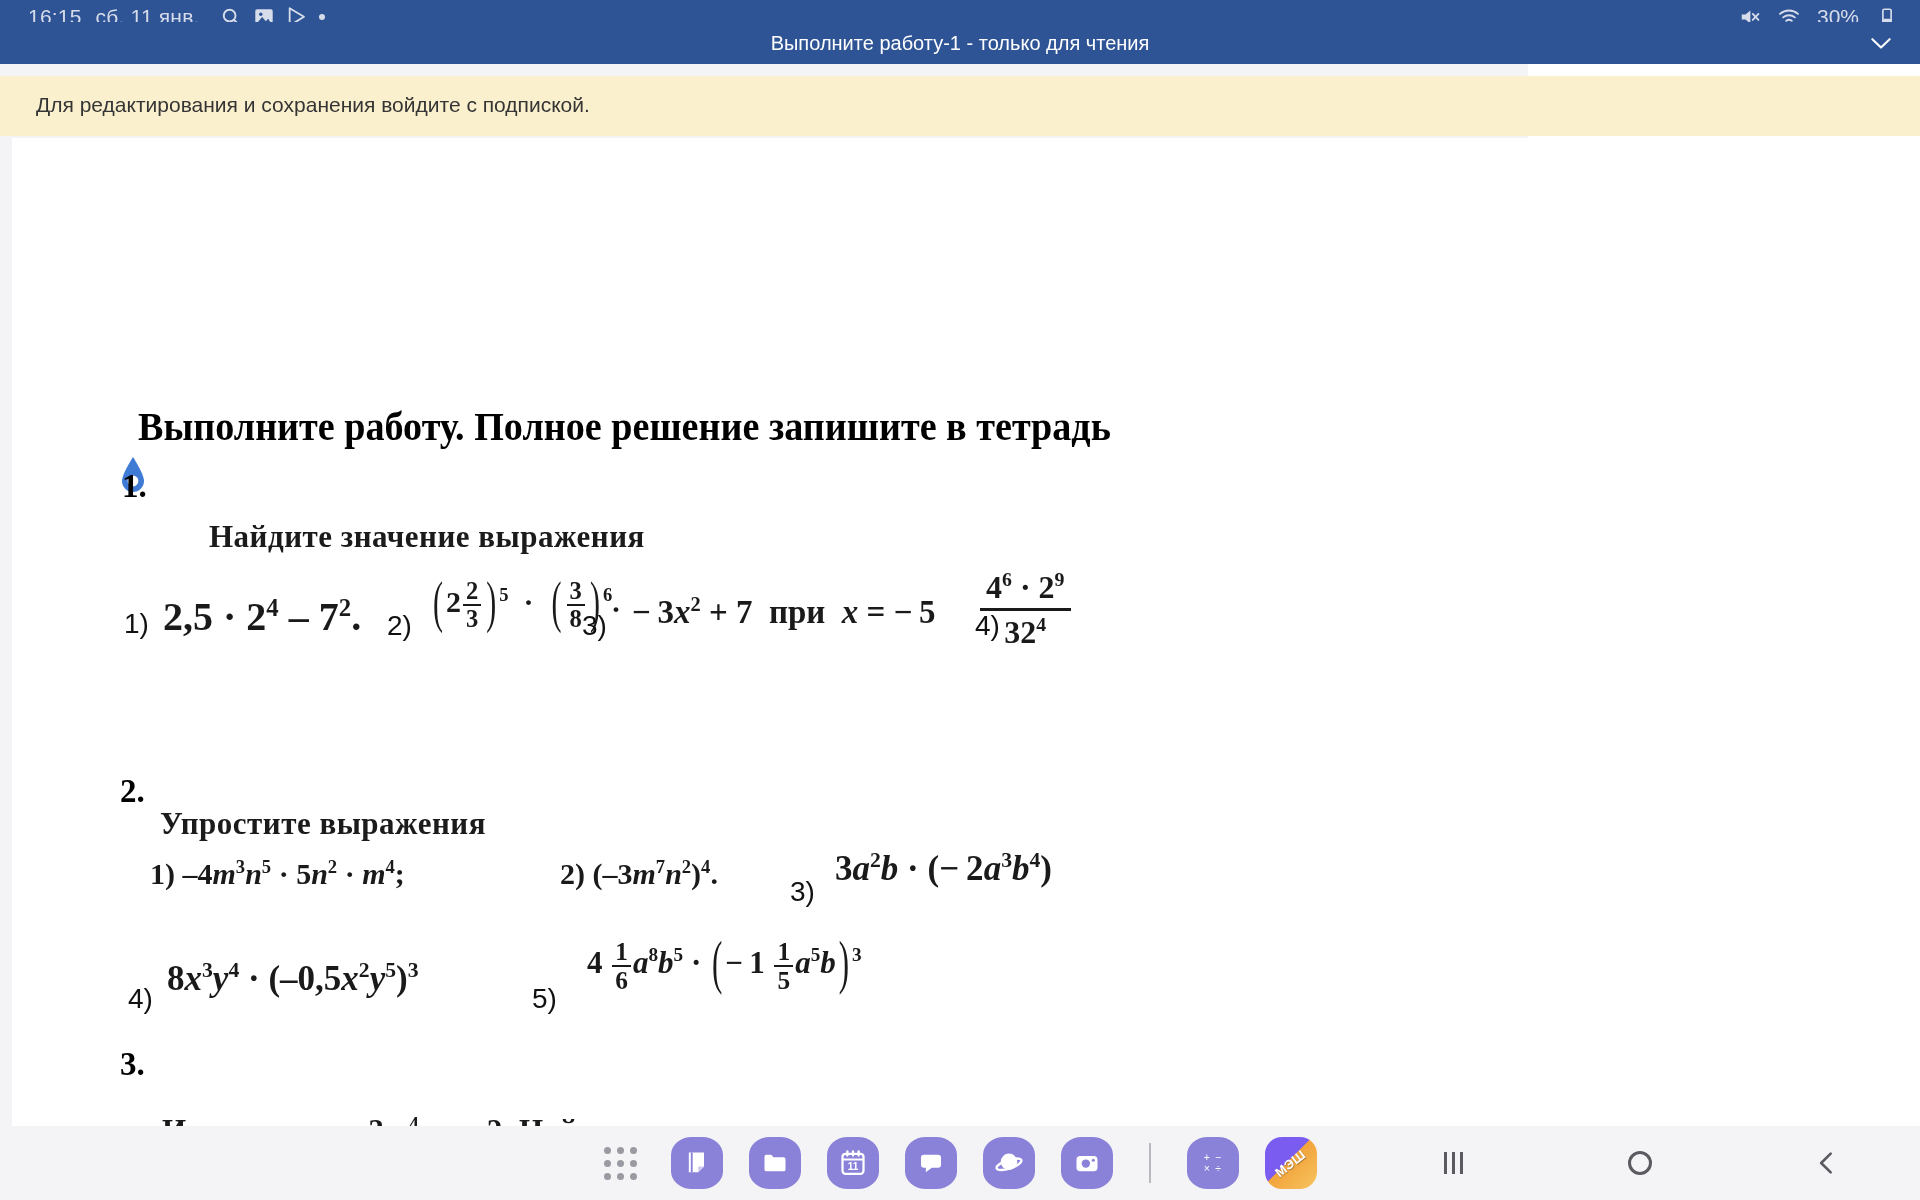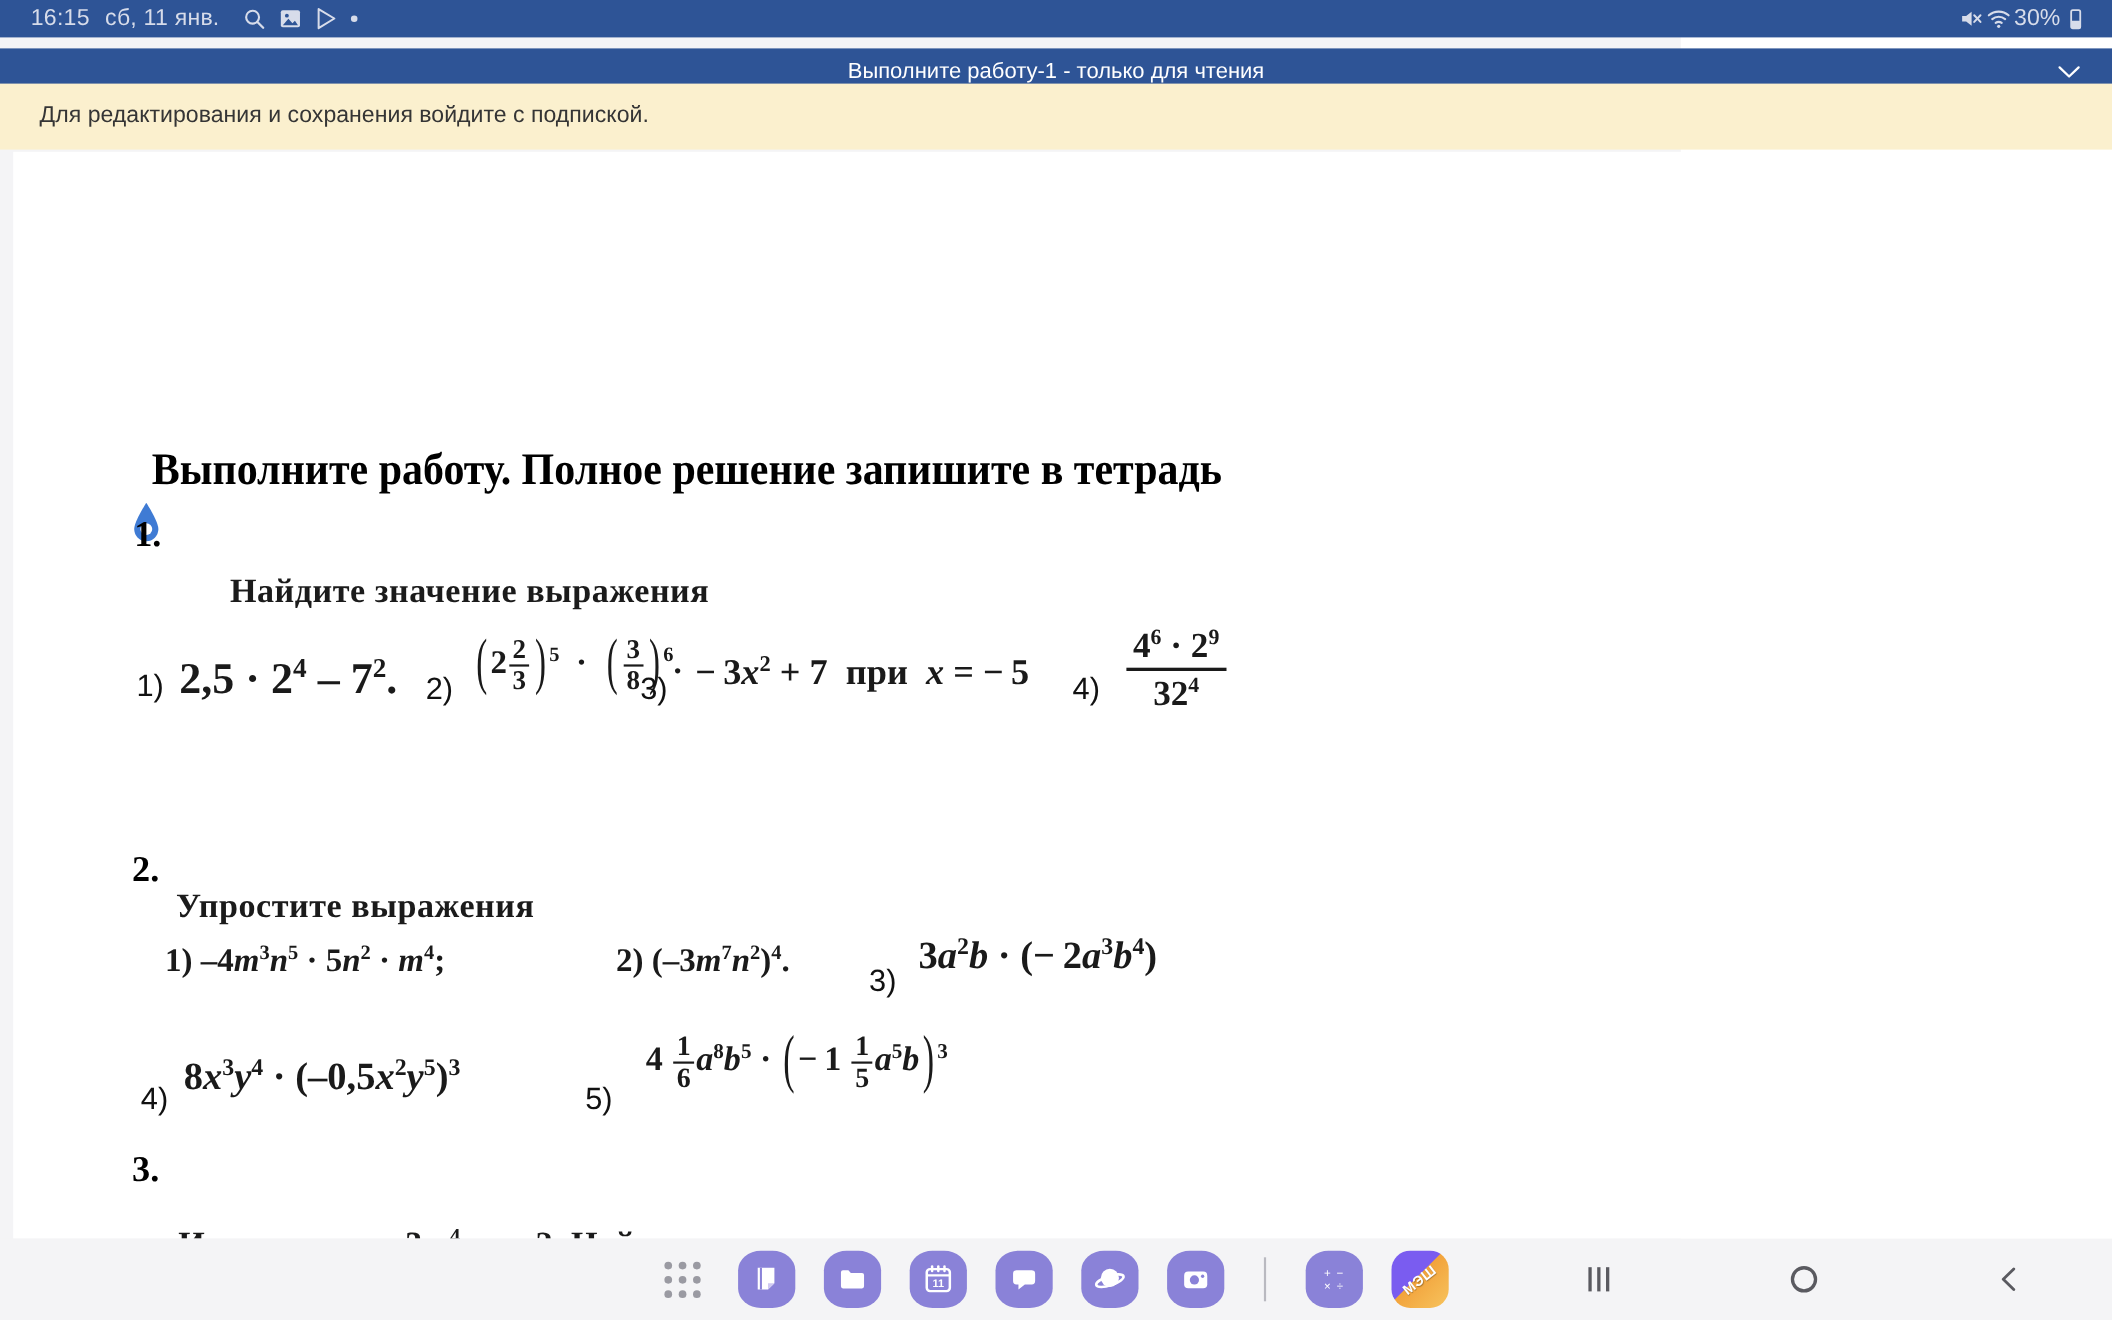--- a/index.html
+++ b/index.html
@@ -15,27 +15,27 @@
   .statusbar {
     position: absolute; left:0; top:0; width:1920px; height:34px;
     background:#2e5496; color:#d7dcea;
     display:flex; align-items:center; justify-content:space-between;
     padding: 0 22px 0 28px;
   }
   .sb-left { display:flex; align-items:center; gap:14px; font-size:21px; letter-spacing:.2px; }
   .sb-clock { font-size:21px; }
   .sb-date  { font-size:21px; }
   .sb-icons { display:flex; align-items:center; gap:11px; margin-left:6px; }
-  .sb-right { display:flex; align-items:center; gap:3px; font-size:21px; }
+  .sb-right { display:flex; align-items:center; gap:17px; font-size:21px; }
   .sb-ic { width:22px; height:22px; display:block; }
   .sb-dot { width:6px; height:6px; border-radius:50%; background:#d7dcea; display:block; }
 
   
   .titlebar {
-    position:absolute; left:0; top:44px; width:1920px; height:42px;
+    position:absolute; left:0; top:22px; width:1920px; height:42px;
     background:#2e5496; color:#ffffff;
     display:flex; align-items:center; justify-content:center;
   }
   .titlebar .ttl { font-size:20px; font-weight:400; }
   .titlebar .chev {
     position:absolute; right:26px; top:50%; transform:translateY(-50%);
     width:26px; height:26px;
   }
 
   
@@ -209,21 +209,21 @@
           <span class="den">8</span>
         </span><span class="paren">)</span><sup>6</sup>.
     </div>
 
     <div class="mark unum" style="left:570px; top:472px;">3)</div>
     <div class="mark scan bold" style="left:620px; top:455px; font-size:33px;">
       − 3<span class="ital">x</span><sup>2</sup> + 7&nbsp; при&nbsp; <span class="ital">x</span> = − 5
     </div>
 
     <div class="mark unum" style="left:963px; top:472px;">4)</div>
-    <div class="mark scan bold" style="left:1012px; top:430px; font-size:32px; text-align:center;">
+    <div class="mark scan bold" style="left:968px; top:430px; font-size:32px; text-align:center;">
       <span style="display:inline-block; text-align:center;">
         <span style="display:block; border-bottom:3px solid #1a1a1a; padding:0 6px 2px 6px;">4<sup>6</sup> · 2<sup>9</sup></span>
         <span style="display:block; padding-top:2px;">32<sup>4</sup></span>
       </span>
     </div>
 
     <div class="mark snum" style="left:108px; top:635px;">2.</div>
     <div class="mark task-head" style="left:148px; top:620px;">Упростите выражения</div>
 
     <div class="mark scan bold" style="left:138px; top:718px; font-size:30px;">

